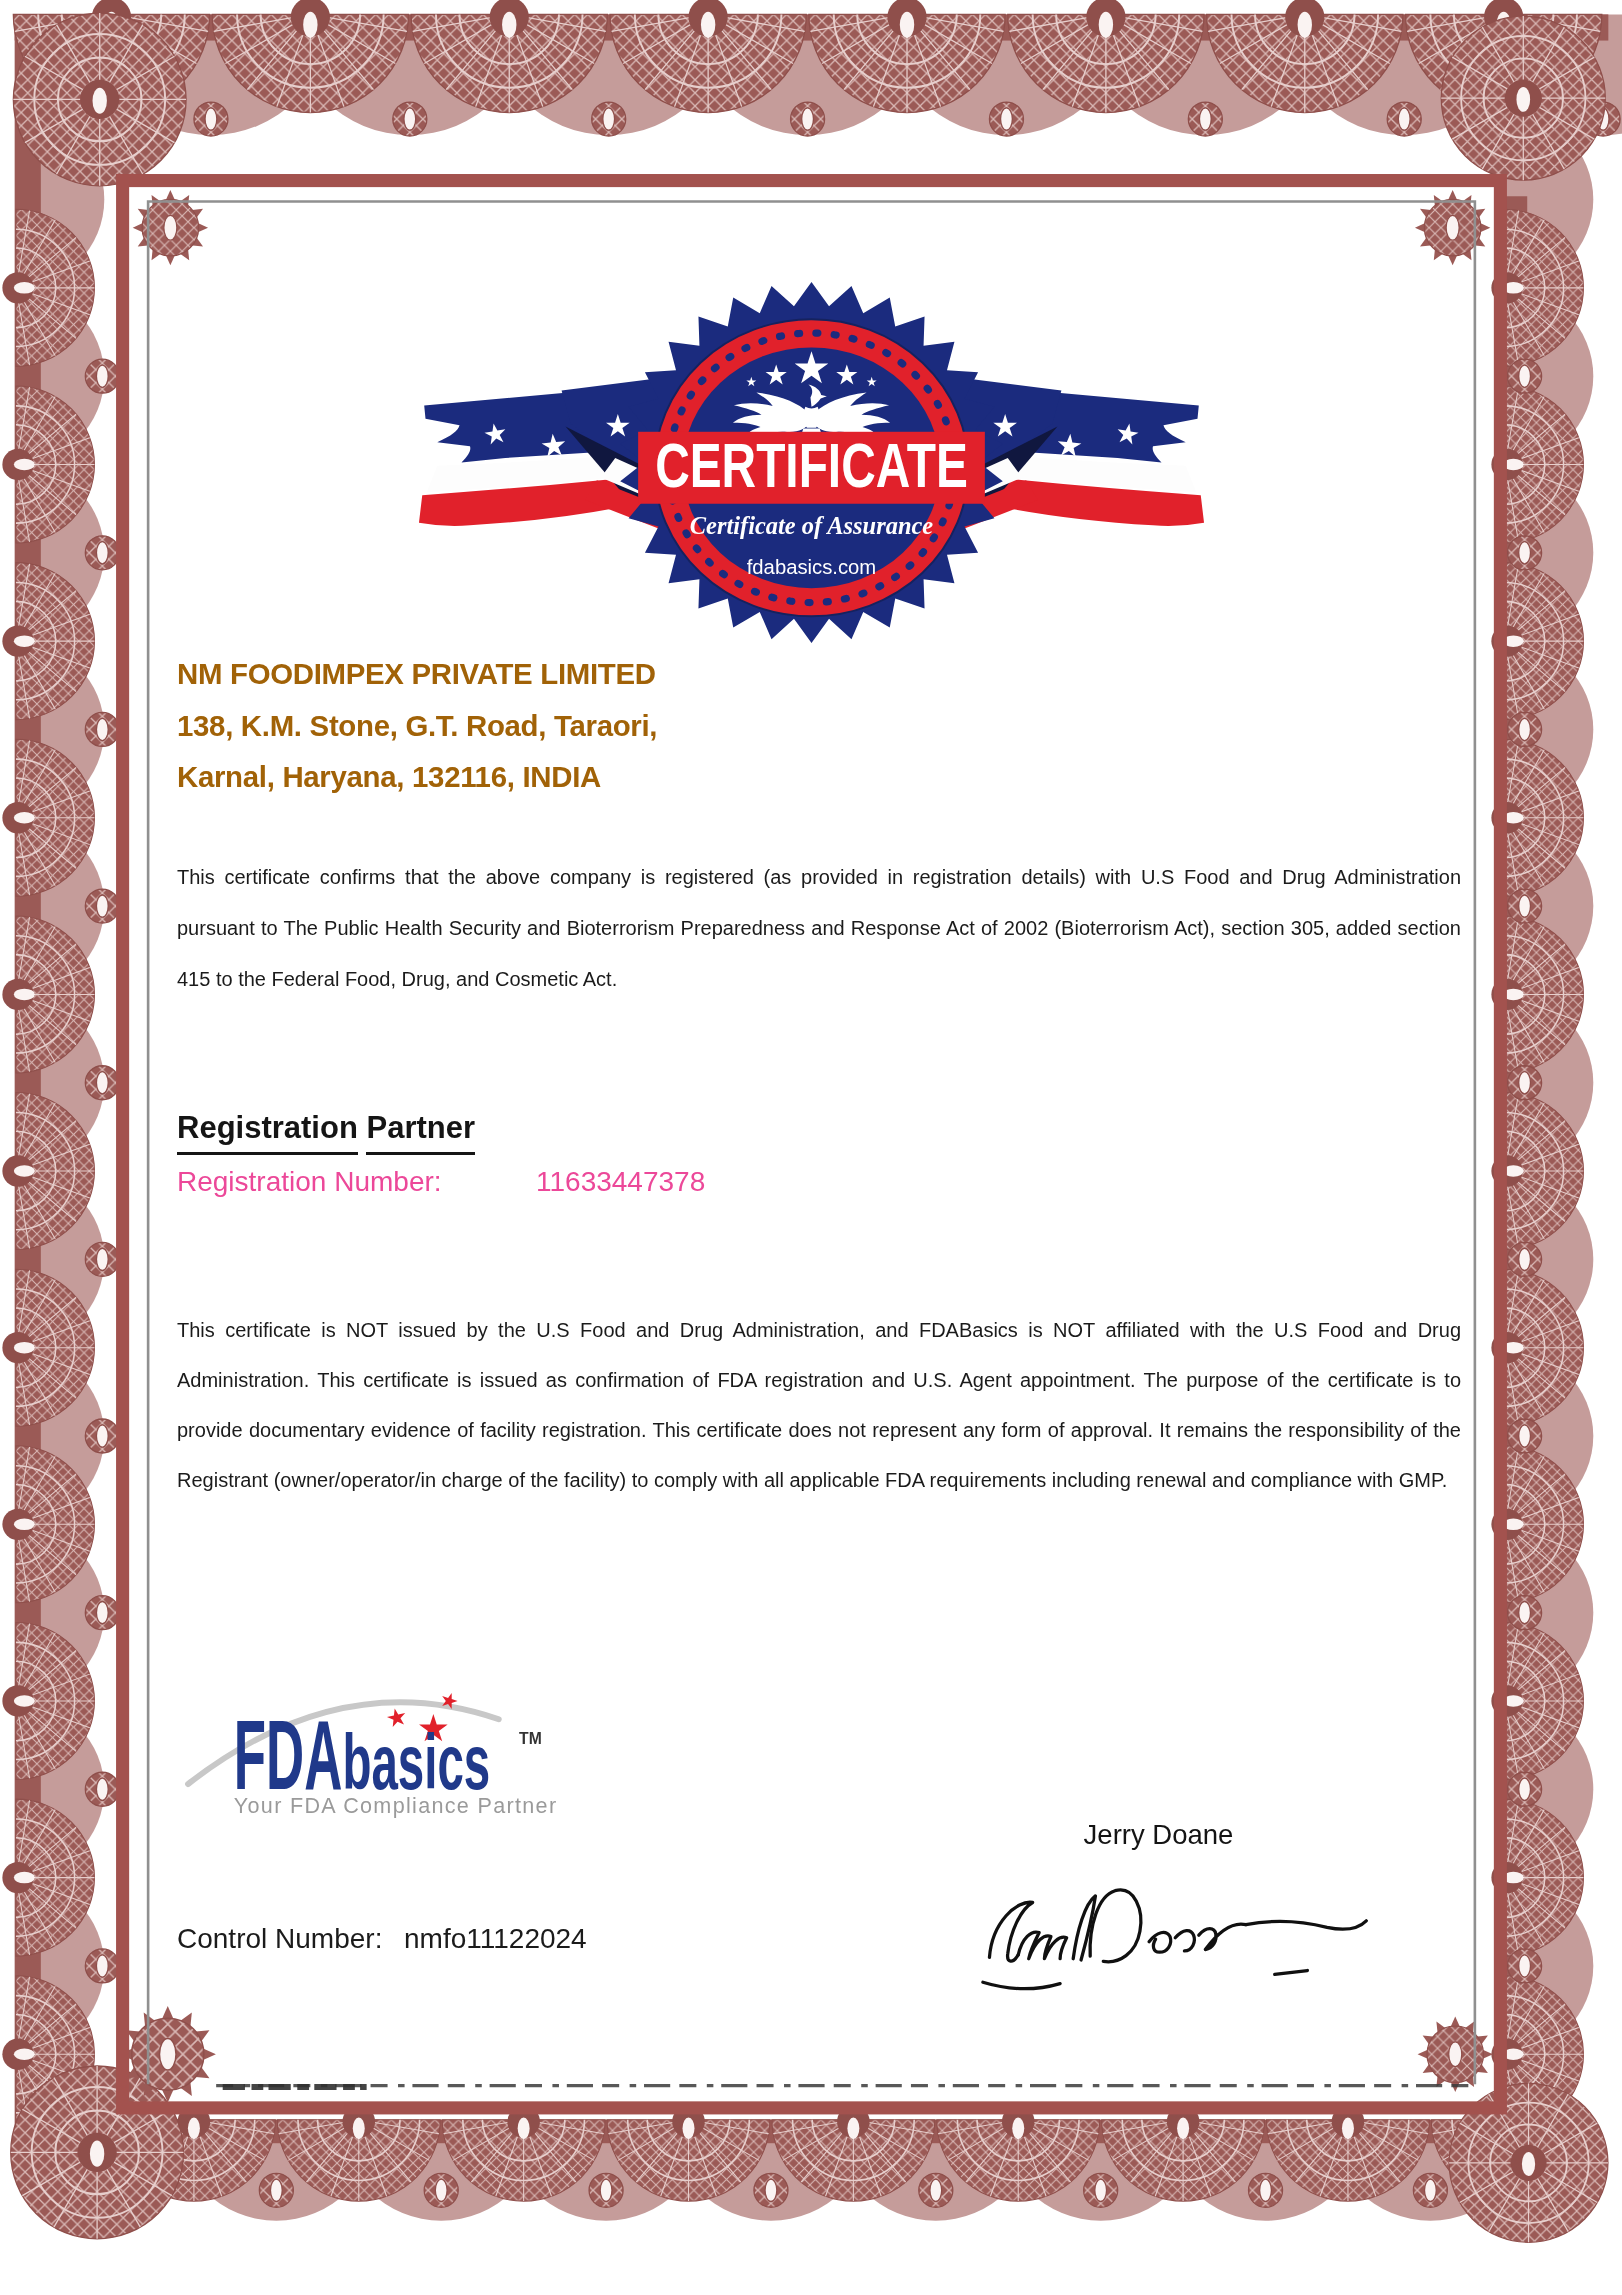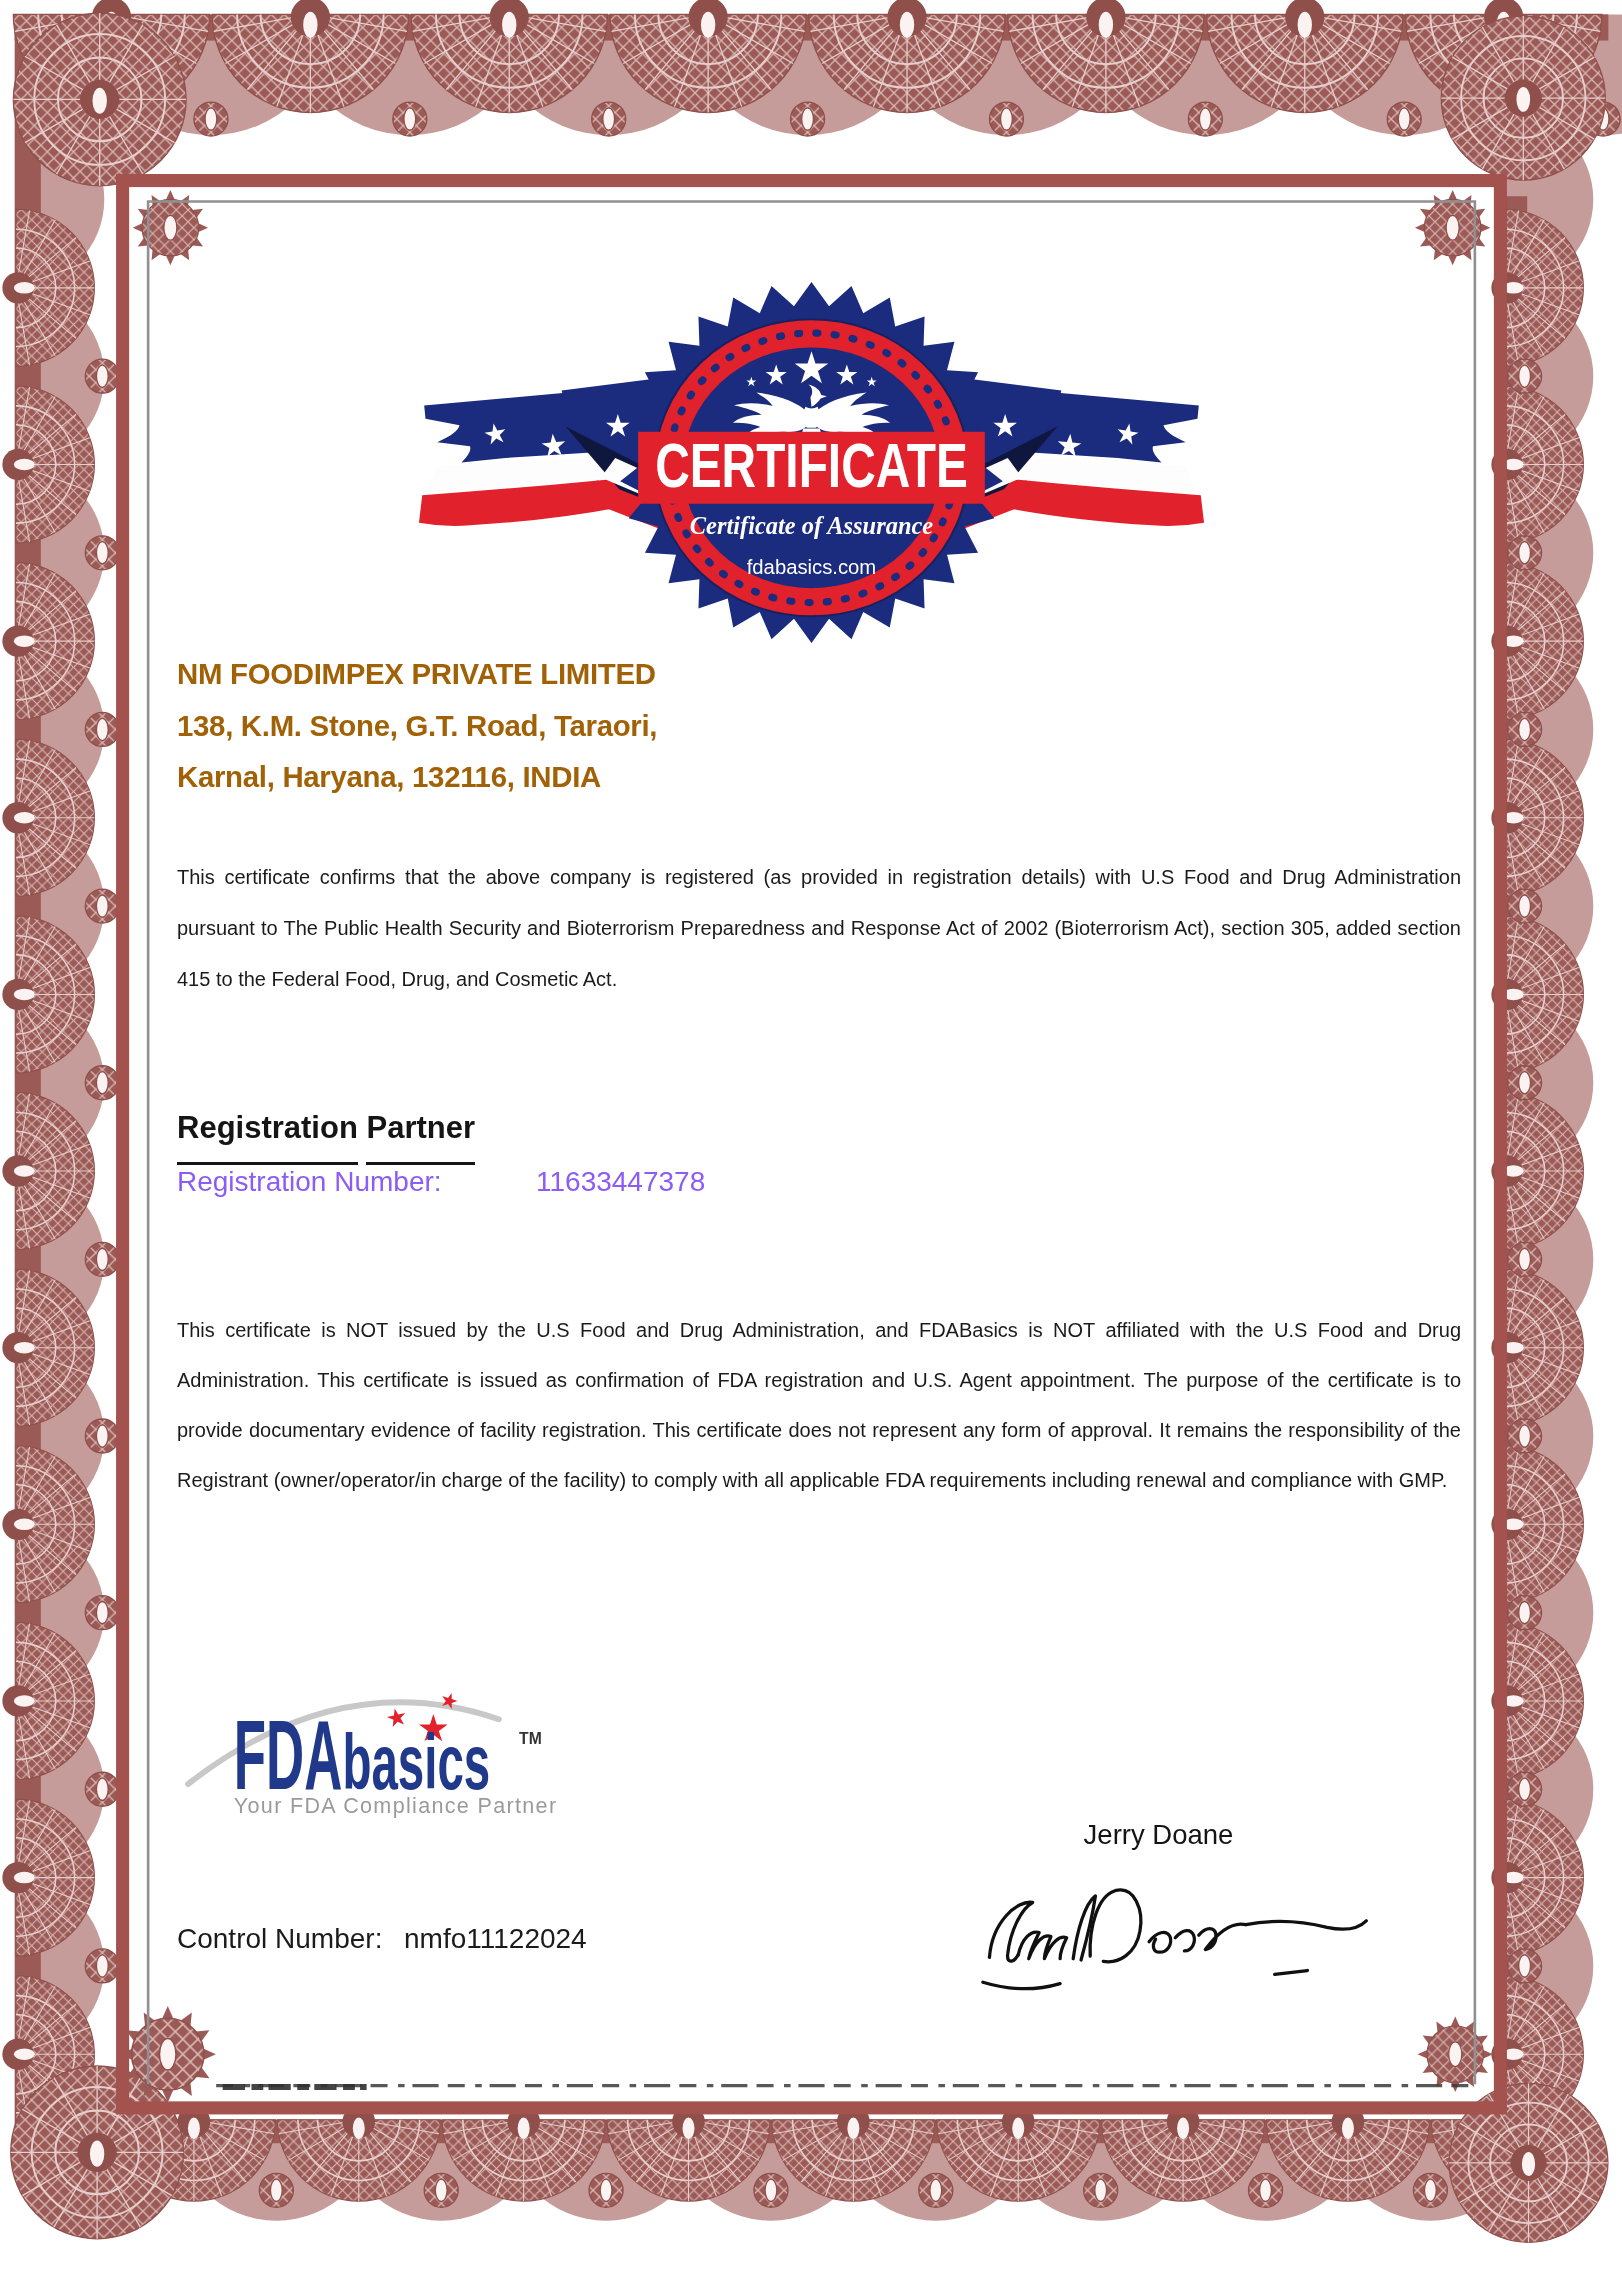--- a/index.html
+++ b/index.html
@@ -4,22 +4,22 @@
 <style>
   html,body{margin:0;padding:0;background:#ffffff;width:1623px;height:2295px;overflow:hidden;
             font-family:"Liberation Sans",sans-serif;}
   #page{position:relative;width:1623px;height:1699px;background:#fff;}
   svg{position:absolute;left:0;top:0;}
   .abs{position:absolute;}
   .txt{color:#1c1c1c;font-family:"Liberation Sans",sans-serif;}
   .company-line{font-size:29.4px;font-weight:700;line-height:52px;letter-spacing:-0.3px;color:#a16207;}
   .para{font-size:20px;line-height:51px;text-align:justify;width:1284px;color:#1b1b1b;}
   .heading{font-size:31px;font-weight:700;color:#151515;}
-  .heading span{border-bottom:3.3px solid #151515;padding-bottom:17px;}
-  .row{font-size:28px;color:#8b5cf6;}
+  .heading span{border-bottom:3.3px solid #151515;padding-bottom:7px;}
+  .row{font-size:28px;color:#ec4899;}
   .row .lbl{display:inline-block;width:359px;}
   .sup{font-size:17.7px;vertical-align:12.4px;}
   .rest{margin-left:7.9px;}
   .ctrl{font-size:28px;color:#1b1b1b;}
   .signer{font-size:27.5px;color:#141414;text-align:center;width:275px;}
 </style>
 </head>
 <body>
 
 <div id="page">

